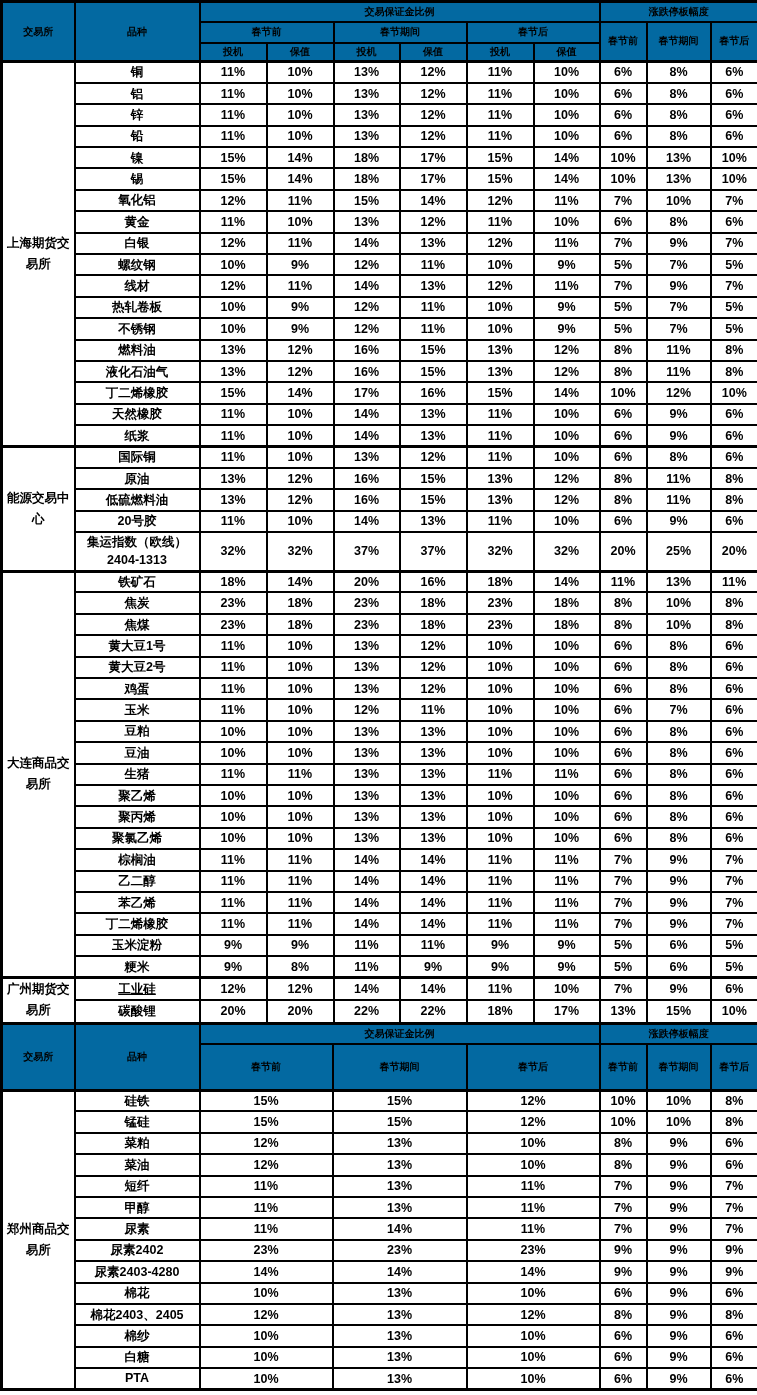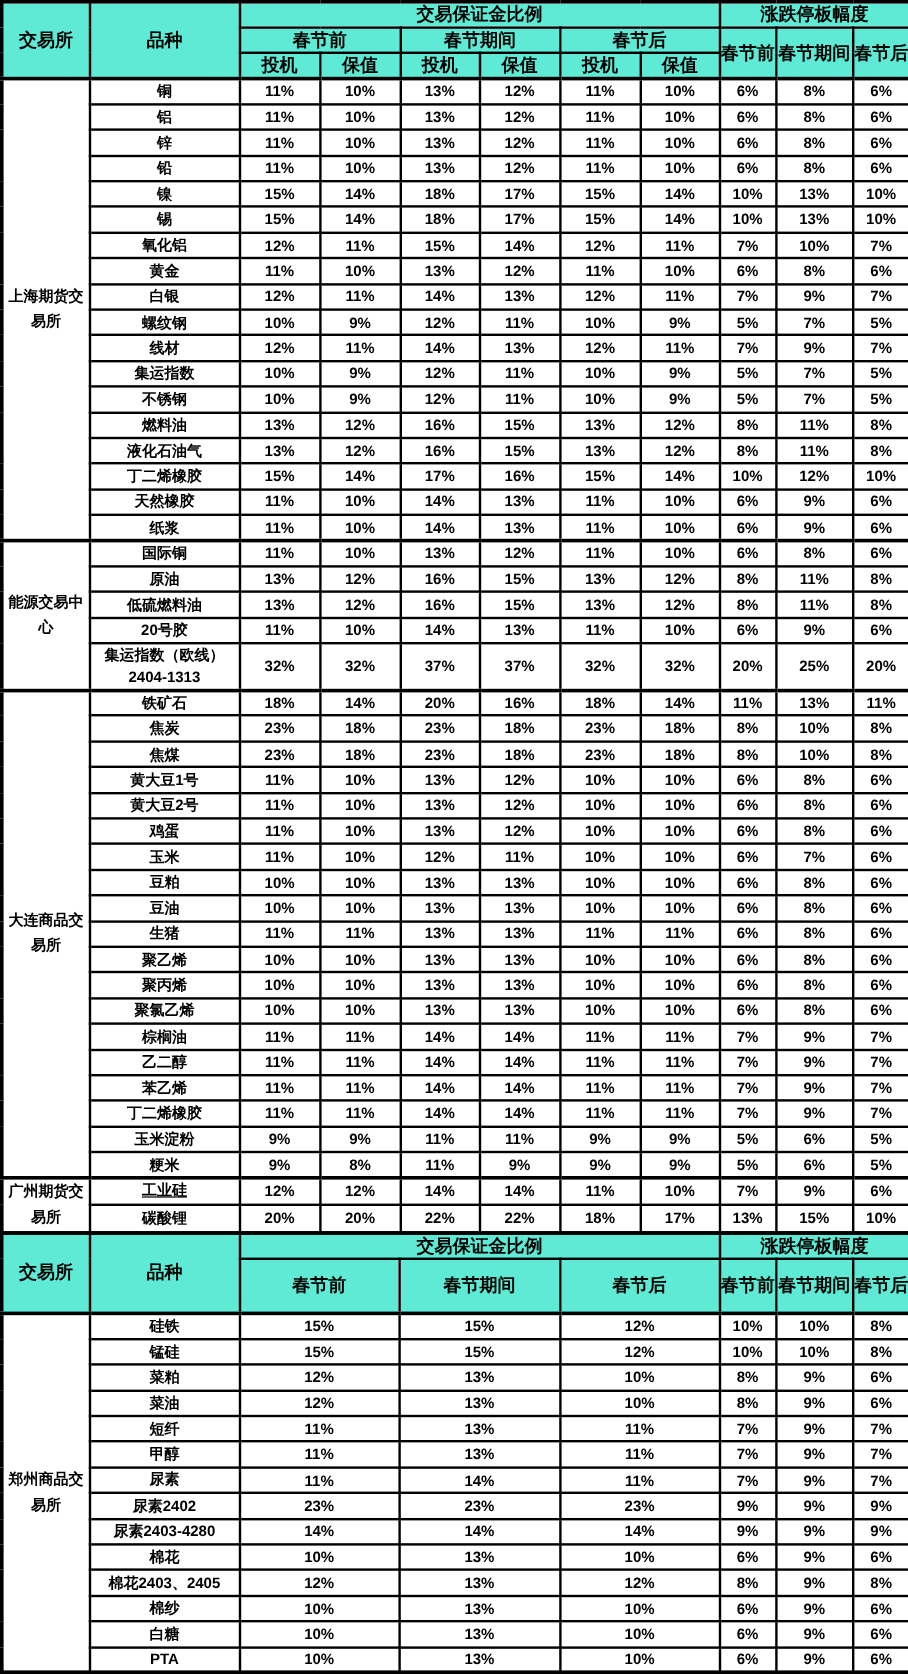--- a/index.html
+++ b/index.html
@@ -15,28 +15,28 @@
   th, td {
     border: 2px solid #000;
     text-align: center;
     vertical-align: middle;
     padding: 0;
     font-weight: bold;
     color: #000;
     overflow: hidden;
   }
   thead th {
-    background: #5eead4;
-    font-size: 15px;
+    background: #0369a1;
+    font-size: 10px;
     white-space: nowrap;
   }
   tbody td { background: #ffffff; }
   td.value-cell { font-size: 12.5px; }
   td.product-cell { font-size: 12.5px; white-space: pre-line; line-height: 1.45; }
-  td.product-cell.u { text-decoration: underline; font-family: Liberation Mono, monospace; }
+  td.product-cell.u { text-decoration: underline; }
   td.exchange-cell {
     font-size: 12.5px;
     line-height: 1.7;
     word-break: break-all;
     padding: 0 2px;
   }
   #table1 thead tr:nth-child(1) { height: 20px; }
   #table1 thead tr:nth-child(2) { height: 21px; }
   #table1 thead tr:nth-child(3) { height: 19px; }
   #table2 thead tr:nth-child(1) { height: 21px; }
@@ -214,21 +214,21 @@
         <td class="value-cell">11%</td>
         <td class="value-cell">14%</td>
         <td class="value-cell">13%</td>
         <td class="value-cell">12%</td>
         <td class="value-cell">11%</td>
         <td class="value-cell">7%</td>
         <td class="value-cell">9%</td>
         <td class="value-cell">7%</td>
       </tr>
       <tr>
-        <td class="product-cell">集运指数</td>
+        <td class="product-cell">热轧卷板</td>
         <td class="value-cell">10%</td>
         <td class="value-cell">9%</td>
         <td class="value-cell">12%</td>
         <td class="value-cell">11%</td>
         <td class="value-cell">10%</td>
         <td class="value-cell">9%</td>
         <td class="value-cell">5%</td>
         <td class="value-cell">7%</td>
         <td class="value-cell">5%</td>
       </tr>

